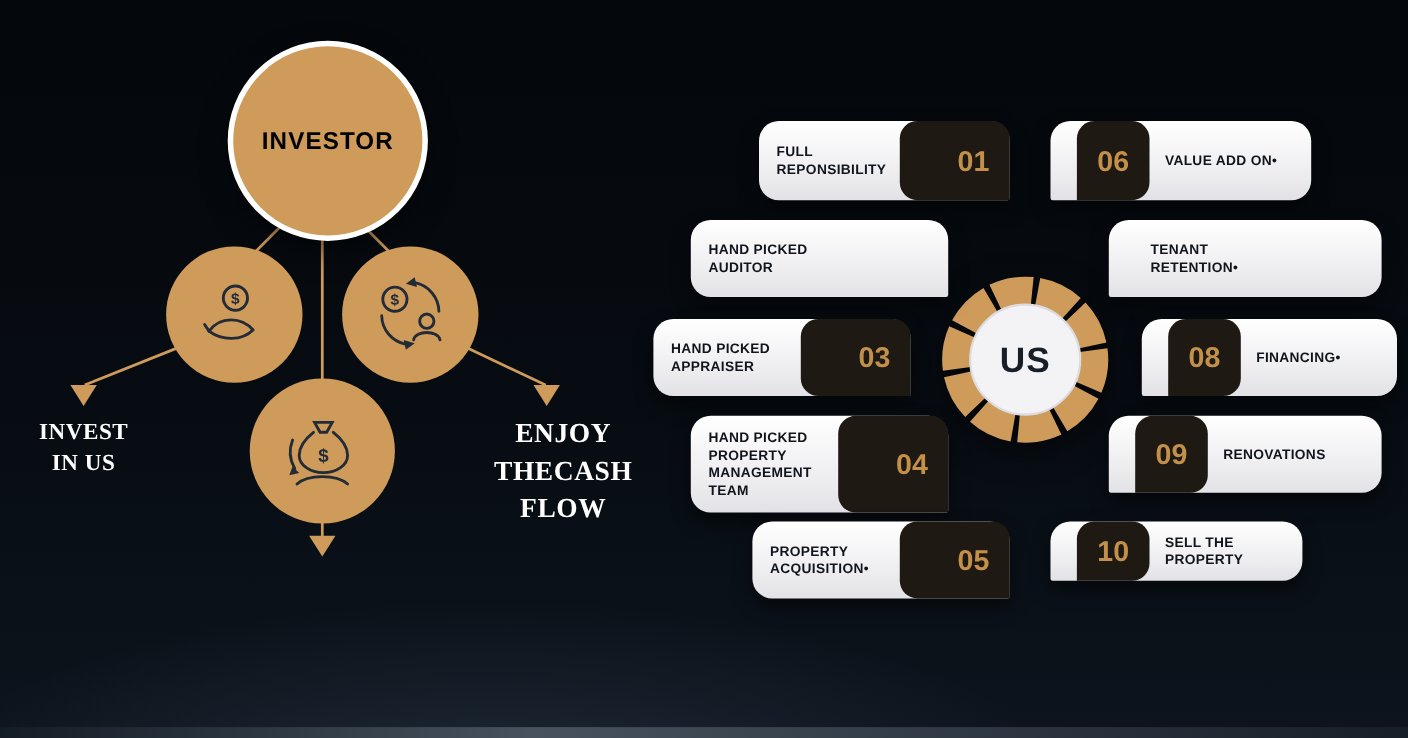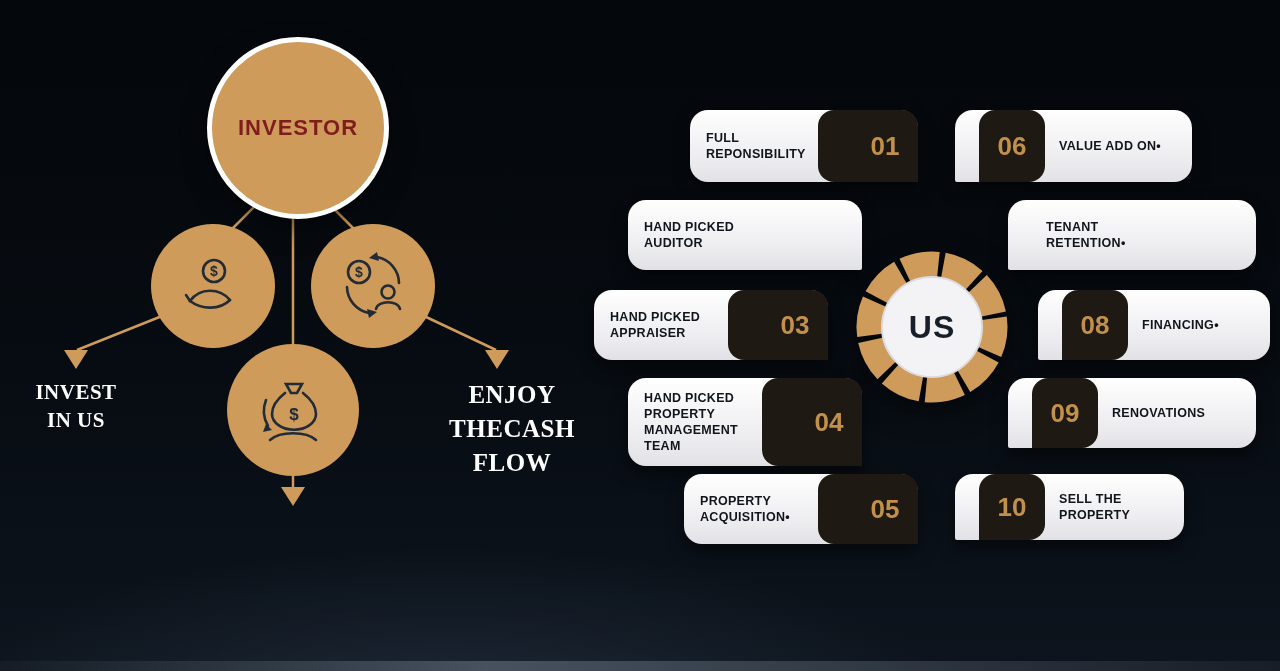--- a/index.html
+++ b/index.html
@@ -11,21 +11,21 @@
       linear-gradient(180deg,#04070b 0%,#070c12 55%,#0d141d 100%);
   }
   .floor{position:absolute;left:0;right:0;bottom:0;height:10px;
     background:linear-gradient(90deg,#141d26,#47525e 38%,#2a333d 75%,#161f28);}
   
   .connectors{position:absolute;left:0;top:0;z-index:1;}
   .circle{position:absolute;z-index:2;border-radius:50%;background:#cf9b5b;
     display:flex;align-items:center;justify-content:center;}
   .investor{left:207px;top:37px;width:172px;height:172px;border:5px solid #ffffff;
     box-shadow:0 10px 24px rgba(0,0,0,.5);}
-  .investor span{color:#7f1d1d;font-size:22px;font-weight:700;letter-spacing:1px;}
+  .investor span{color:#000000;font-size:22px;font-weight:700;letter-spacing:1px;}
   .c-left{left:151px;top:224px;width:124px;height:124px;}
   .c-right{left:311px;top:224px;width:124px;height:124px;}
   .c-bottom{left:227px;top:344px;width:132px;height:132px;}
   .lbl-white{position:absolute;z-index:2;color:#ffffff;font-weight:700;text-align:center;
     white-space:pre-line;letter-spacing:.5px;font-family:Liberation Serif, serif;}
   .lbl-invest{left:0px;top:378px;width:152px;font-size:21px;line-height:1.35;}
   .lbl-enjoy{left:410px;top:378px;width:204px;font-size:25px;line-height:1.35;}
   .lbl-secured{left:128px;top:510px;width:330px;font-size:20px;line-height:1.45;}
   
   .item{position:absolute;z-index:2;display:flex;align-items:center;
@@ -180,21 +180,21 @@
         <span>08</span>
       </div>
     <div class="lab">FINANCING•</div>
   </div>
   <div class="item r" style="left:1008px;top:378px;width:224px;height:70px">
     <div class="num">
         <span>09</span>
       </div>
     <div class="lab">RENOVATIONS</div>
   </div>
-  <div class="item r" style="left:955px;top:474px;width:205px;height:66px">
+  <div class="item r" style="left:955px;top:474px;width:205px;height:54px">
     <div class="num">
         <span>10</span>
       </div>
     <div class="lab">SELL THE
 PROPERTY</div>
   </div>
 
   <div class="floor"></div>
 </div>
 

